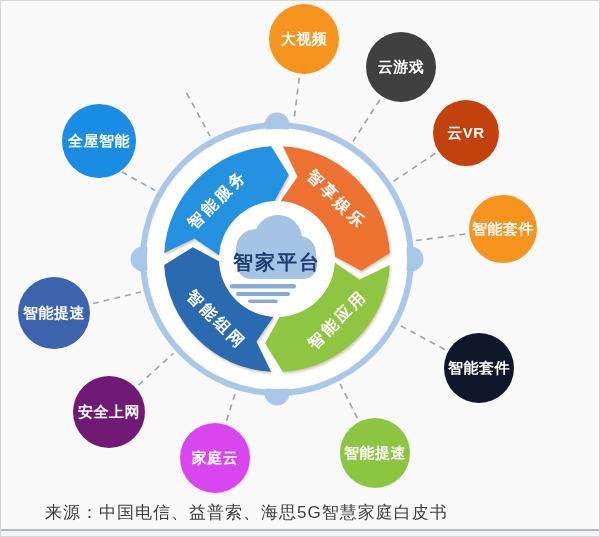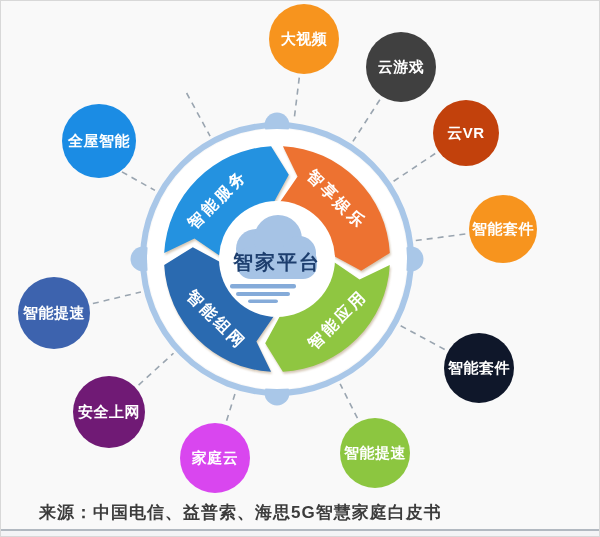--- a/index.html
+++ b/index.html
@@ -12,22 +12,22 @@
   .bubble{
     position:absolute;border-radius:50%;
     display:flex;align-items:center;justify-content:center;
     color:#fff;font-weight:bold;font-size:15px;letter-spacing:.5px;
     white-space:nowrap;text-align:left;line-height:1.1;
   }
   .seg{filter:drop-shadow(1px 2px 1px rgba(150,115,70,.4));}
   .seg-label{font-size:16px;font-weight:bold;letter-spacing:3px;fill:#fff;}
   .hub-label{font-size:20px;font-weight:bold;letter-spacing:2px;}
   .source{
-    position:absolute;left:38px;top:500px;
-    font-size:17px;font-weight:bold;color:#3c3c3c;letter-spacing:1px;
+    position:absolute;left:44px;top:500px;
+    font-size:17px;font-weight:normal;color:#3c3c3c;letter-spacing:1px;
   }
   .bottom-strip{
     position:absolute;left:0;right:0;top:528px;height:9px;
     background:#f3f4f6;border-top:2px solid #b2b9c1;
   }
 </style>
 </head>
 <body>
 
 <div class="frame" id="frame">

